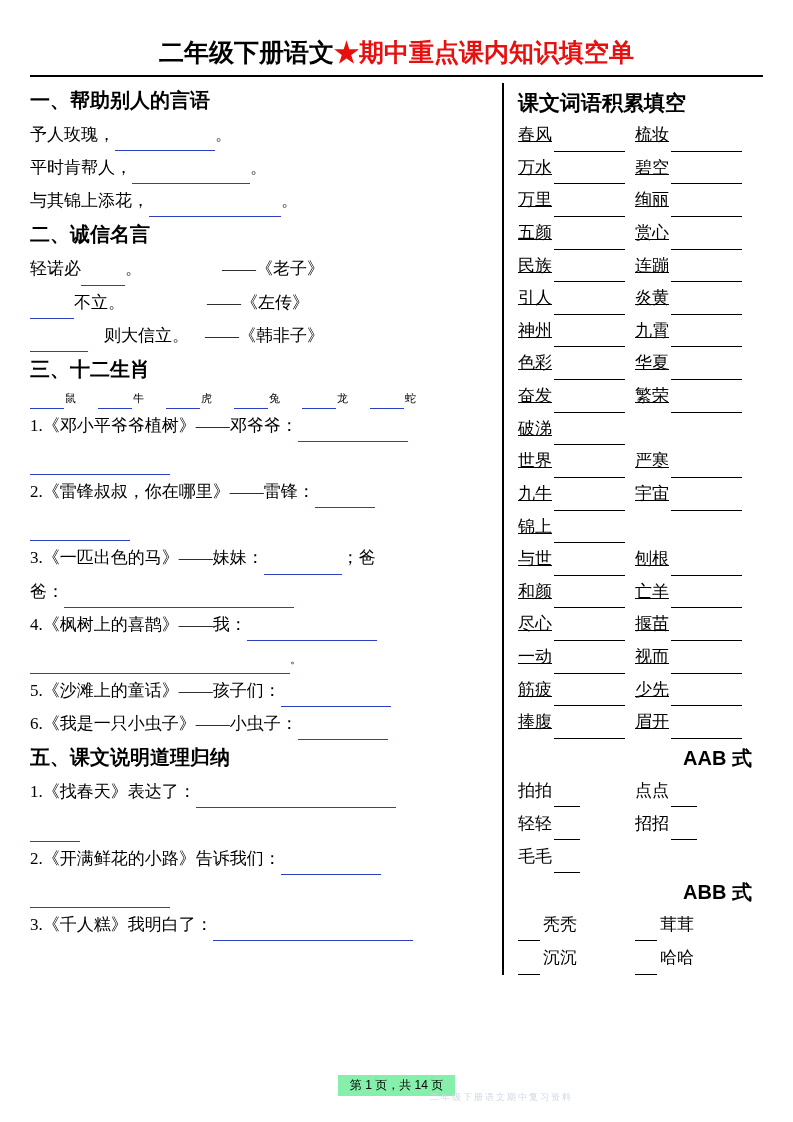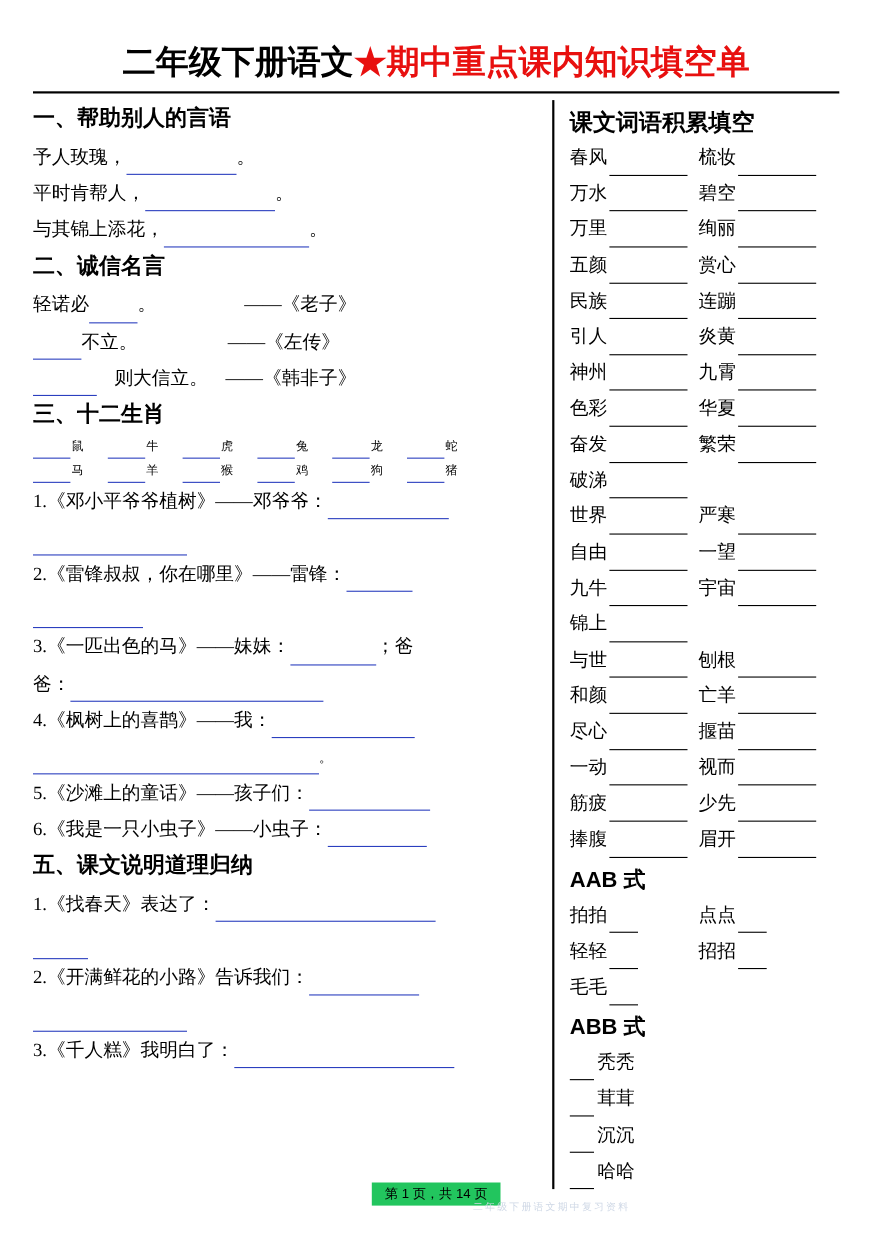--- a/index.html
+++ b/index.html
@@ -12,21 +12,21 @@
     overflow:hidden;
   }
   .page{
     position:absolute;
     left:0;top:0;width:793px;height:1122px;
     box-sizing:border-box;
     padding:28px 30px 0 30px;
   }
   .title{
     text-align:center;
-    font-size:30px;
+    font-size:25px;
     font-weight:bold;
     letter-spacing:0px;
     white-space:nowrap;
     margin:8px 0 6px 0;
     font-family:"Liberation Serif", serif;
   }
   .title .red{color:#e8100f;}
   .rule{
     border:none;border-top:2px solid #000;
     margin:2px 0 6px 0;
@@ -80,64 +80,64 @@
   .wordrow{
     display:flex;
     font-size:17px;
     line-height:1.92;
     white-space:nowrap;
   }
   .wordcell{
     width:50%;
     display:flex;
     align-items:flex-end;
+    text-decoration:underline;
   }
   .wordcell .w{margin-right:2px;}
   .wordcell .ul{
     flex:1;
     border-bottom:1px solid #000;
     height:1.05em;
     margin-right:10px;
   }
   .rh{
     font-size:21px;
     font-weight:bold;
     margin:6px 0 2px 0;
     font-family:Liberation Sans, sans-serif;
   }
-  .rh.sub{font-size:20px;}
+  .rh.sub{font-size:20px;text-align:right;}
   .aabrow{
     display:flex;
     font-size:17px;
     line-height:1.95;
   }
   .aabcell{width:50%;display:flex;align-items:flex-end;}
   .aabcell .ul{
     width:26px;border-bottom:1px solid #000;height:1.05em;margin-left:2px;
   }
   .abbrow{
     display:flex;
     font-size:17px;
     line-height:1.95;
-    flex-direction:column;
   }
   .abbcell{width:50%;display:flex;align-items:flex-end;}
   .abbcell .pre{
     width:22px;border-bottom:1px solid #000;height:1.05em;margin-right:3px;
   }
   .footer{
     position:absolute;
     left:0;right:0;bottom:26px;
     text-align:center;
     font-size:12px;
     font-family:"Liberation Sans", sans-serif;
   }
   .footer .fbar{
     display:inline-block;
-    background:#22c55e;
+    background:#86efac;
     padding:2px 12px;
   }
   .watermark{
     position:absolute;
     left:430px;bottom:18px;
     font-size:9px;
     color:#cfd8e6;
     letter-spacing:2px;
     font-family:"Liberation Sans", sans-serif;
   }
@@ -178,23 +178,20 @@
       </div>
       <div class="line">
         <span class="blank" style="width:58px"></span><span style="display:inline-block;width:16px"></span><span>则大信立。</span><span style="display:inline-block;width:16px"></span><span>——</span><span>《韩非子》</span>
       </div>
 
       <h2 class="sec">三、十二生肖</h2>
 
       <div class="zodiac-row">
         <span class="zb"></span><span class="ch">鼠</span><span class="zb"></span><span class="ch">牛</span><span class="zb"></span><span class="ch">虎</span><span class="zb"></span><span class="ch">兔</span><span class="zb"></span><span class="ch">龙</span><span class="zb"></span><span class="ch">蛇</span>
       </div>
-      <div class="zodiac-row">
-        <span class="zb"></span><span class="ch">马</span><span class="zb"></span><span class="ch">羊</span><span class="zb"></span><span class="ch">猴</span><span class="zb"></span><span class="ch">鸡</span><span class="zb"></span><span class="ch">狗</span><span class="zb"></span><span class="ch">猪</span>
-      </div>
 
 
       <div class="line">
         <span>1.</span><span>《邓小平爷爷植树》——邓爷爷：</span><span class="blank" style="width:110px"></span>
       </div>
       <div class="line">
         <span class="blank" style="width:140px"></span>
       </div>
 
       <div class="line">
@@ -347,30 +344,20 @@
             <span class="ul"></span>
           </div>
         </div>
       <div class="wordrow">
           <div class="wordcell">
             <span class="w">世界</span>
             <span class="ul"></span>
           </div>
           <div class="wordcell">
             <span class="w">严寒</span>
-            <span class="ul"></span>
-          </div>
-        </div>
-      <div class="wordrow">
-          <div class="wordcell">
-            <span class="w">自由</span>
-            <span class="ul"></span>
-          </div>
-          <div class="wordcell">
-            <span class="w">一望</span>
             <span class="ul"></span>
           </div>
         </div>
       <div class="wordrow">
           <div class="wordcell">
             <span class="w">九牛</span>
             <span class="ul"></span>
           </div>
           <div class="wordcell">
             <span class="w">宇宙</span>

